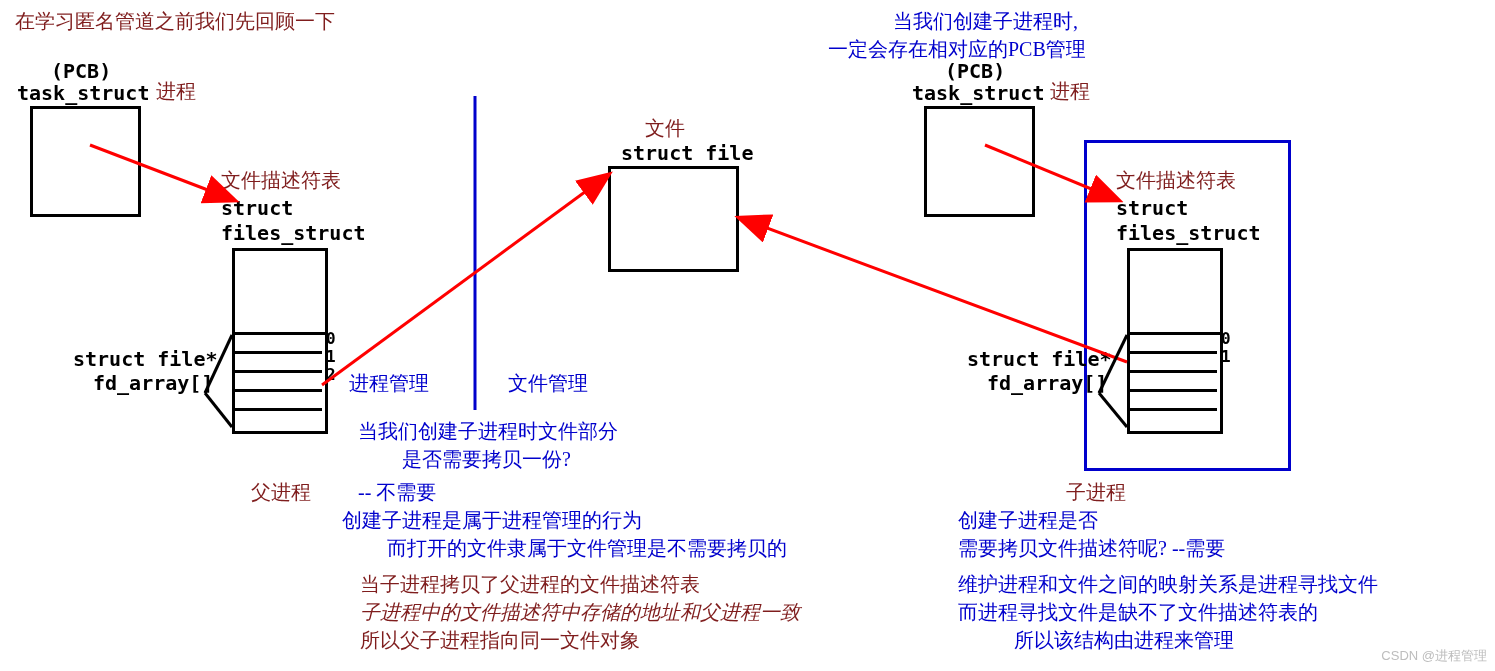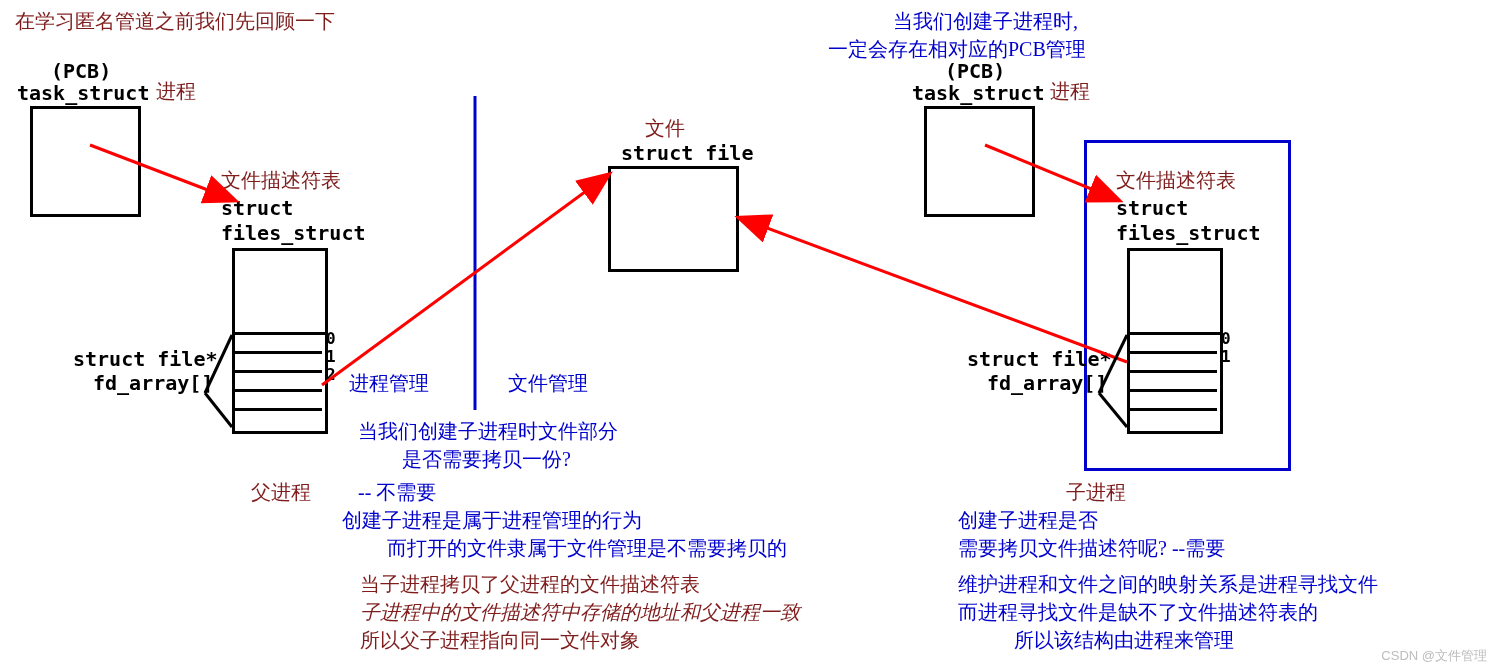--- a/index.html
+++ b/index.html
@@ -120,13 +120,13 @@
 
   <line x1="1127" y1="362" x2="740" y2="218" stroke="#ff0000" stroke-width="3" marker-end="url(#arr-red)"></line>
 
   <line x1="205" y1="393" x2="232" y2="335" stroke="#000" stroke-width="3"></line>
   <line x1="205" y1="393" x2="232" y2="427" stroke="#000" stroke-width="3"></line>
 
   <line x1="1099" y1="393" x2="1127" y2="335" stroke="#000" stroke-width="3"></line>
   <line x1="1099" y1="393" x2="1127" y2="427" stroke="#000" stroke-width="3"></line>
 </svg>
 
-<div class="watermark">CSDN @文件管理</div>
+<div class="watermark">CSDN @进程管理</div>
 
 </body></html>

